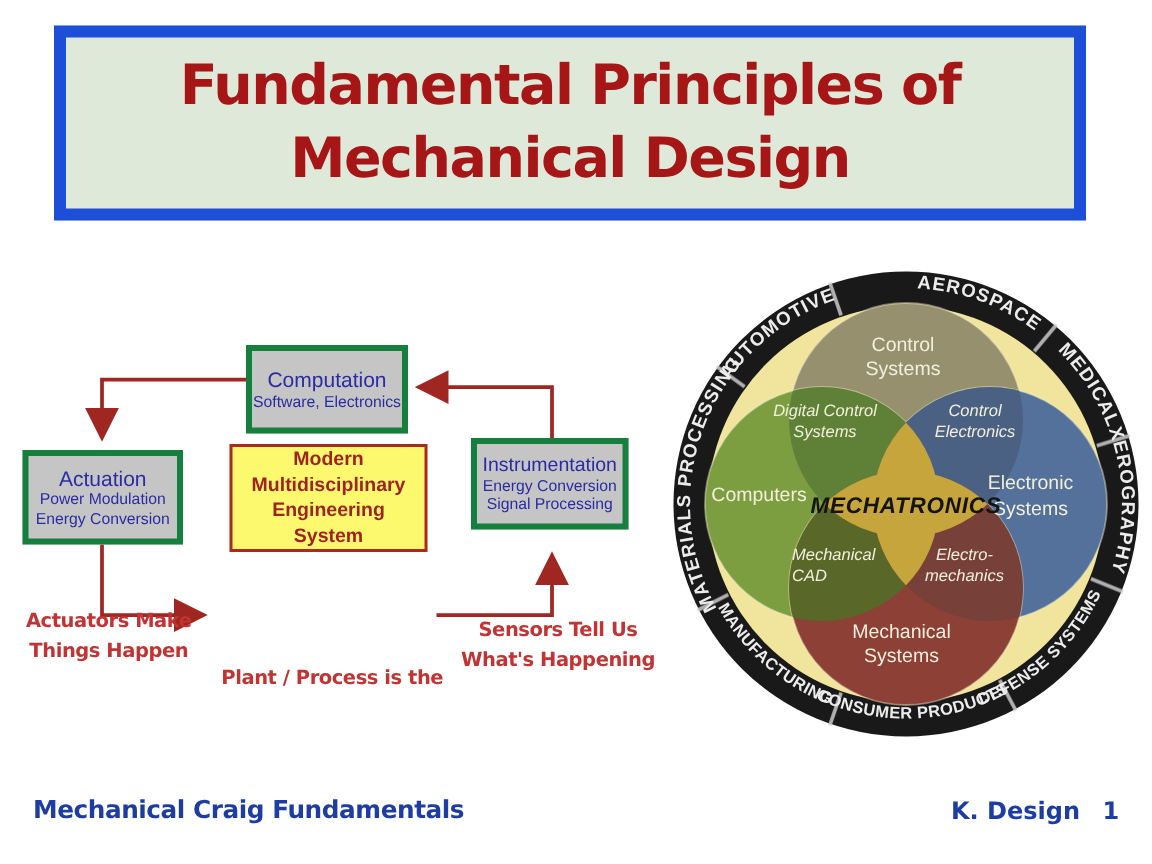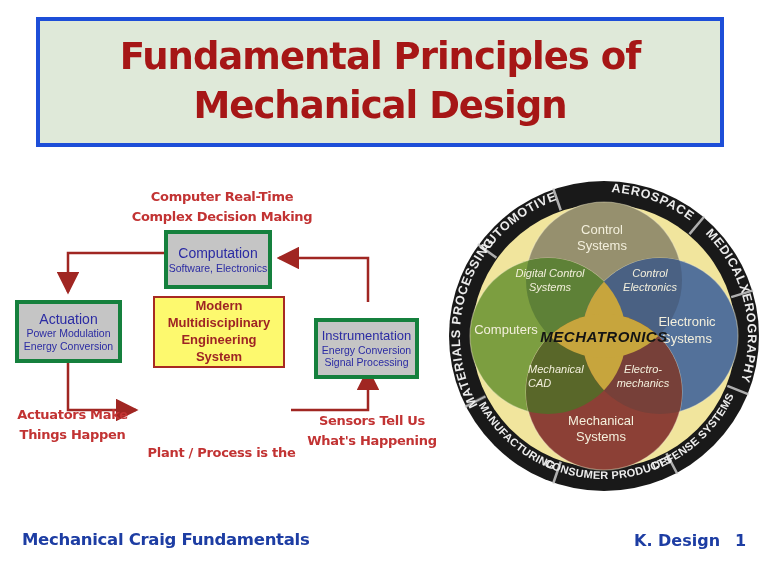--- a/index.html
+++ b/index.html
@@ -5,21 +5,21 @@
   html,body{margin:0;padding:0;}
   body{
     width:768px;height:576px;background:#ffffff;position:relative;overflow:hidden;
     font-family:"Liberation Sans",sans-serif;
   }
   .slide{position:absolute;inset:0;}
 
   
   .title-box{
     position:absolute;left:36px;top:17px;width:688px;height:130px;
-    background:#dfe9d9;border:4px solid #1d4ed8;box-sizing:border-box;
+    background:#dfe9d9;border:8px solid #1d4ed8;box-sizing:border-box;
     display:flex;flex-direction:column;justify-content:center;align-items:center;
   }
   .title-line{
     font-family:"DejaVu Sans",sans-serif;font-weight:bold;font-size:37px;
     color:#a61616;line-height:1.32;letter-spacing:-1px;white-space:nowrap;
   }
 
   
   .dbox{
     position:absolute;box-sizing:border-box;background:#c5c5c5;border:4px solid #15803d;
@@ -97,31 +97,27 @@
     <div class="s">Energy Conversion</div>
   </div>
 
   <div class="ybox" style="left:153px;top:296px;width:132px;height:72px;">
     <div class="yl">Modern</div>
     <div class="yl">Multidisciplinary</div>
     <div class="yl">Engineering</div>
     <div class="yl">System</div>
   </div>
 
-  <div class="dbox small-title" style="left:314px;top:318px;width:105px;height:61px;">
+  <div class="dbox small-title" style="left:314px;top:292px;width:105px;height:61px;">
     <div class="t">Instrumentation</div>
     <div class="s">Energy Conversion</div>
     <div class="s">Signal Processing</div>
   </div>
 
 
-  <div class="redcap" style="left:92px;top:187px;width:260px;">
-    <div>Computer Real-Time</div>
-    <div>Complex Decision Making</div>
-  </div>
   <div class="redcap" style="left:5px;top:405px;width:135px;">
     <div>Actuators Make</div>
     <div>Things Happen</div>
   </div>
   <div class="redcap" style="left:298px;top:411px;width:148px;">
     <div>Sensors Tell Us</div>
     <div>What's Happening</div>
   </div>
   <div class="redcap" style="left:114px;top:443px;width:215px;">
     <div>Plant / Process is the</div>

